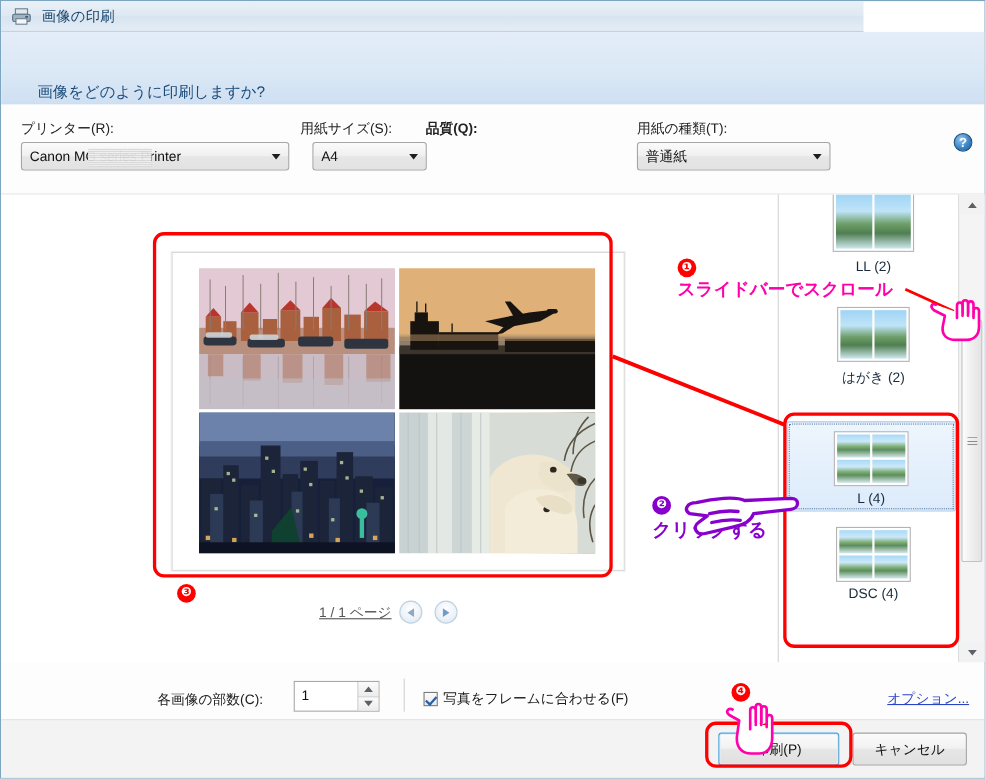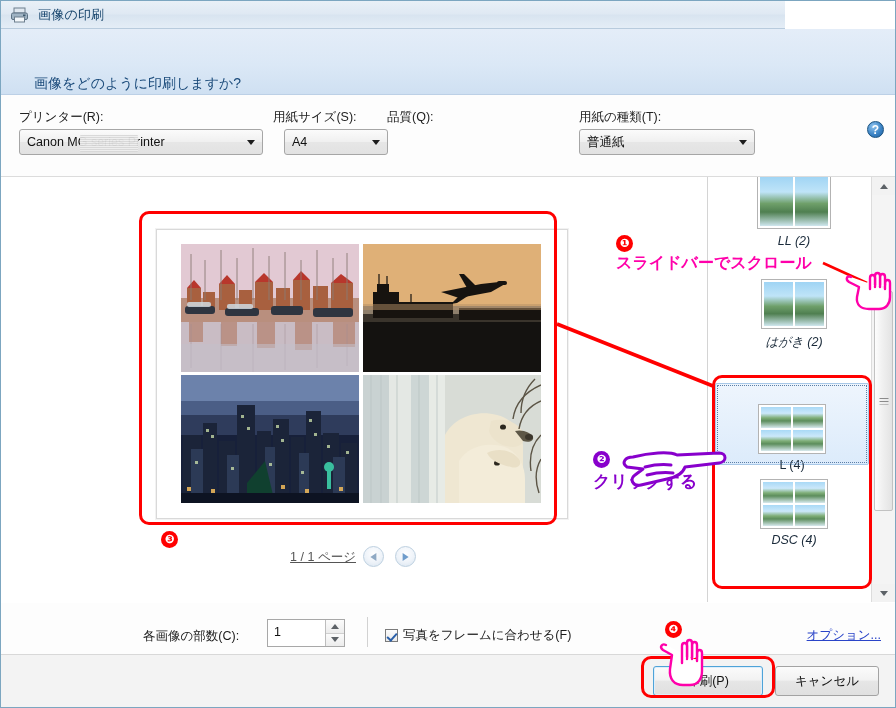--- a/index.html
+++ b/index.html
@@ -99,21 +99,21 @@
     display: inline-block; width: 21px; height: 21px; border-radius: 50%; vertical-align: middle;
     background: radial-gradient(circle at 50% 35%, #fefeff 0%, #eef3f9 55%, #d7e3ef 100%);
     border: 1px solid #bdd0e0; margin: 0 3px; position: relative;
   }
   .navbtn i { position: absolute; left: 50%; top: 50%; width: 0; height: 0; }
   .navbtn.prev i { transform: translate(-60%,-50%); border-top: 4.5px solid transparent; border-bottom: 4.5px solid transparent; border-right: 6px solid #8fa9c4; }
   .navbtn.next i { transform: translate(-40%,-50%); border-top: 4.5px solid transparent; border-bottom: 4.5px solid transparent; border-left: 6px solid #6f9ccb; }
 
   
   .thumbpane { position: absolute; left: 708px; top: 0; width: 186px; height: 425px; background: #fff; overflow: hidden; }
-  .thumbitem { position: absolute; left: 10px; width: 146px; text-align: center; font-style: italic; }
+  .thumbitem { position: absolute; left: 10px; width: 146px; text-align: center; }
   .thumbcard { display: inline-block; border: 1px solid #b3b3b3; background: #fff; padding: 2px; }
   .tgrid { display: grid; gap: 2px; }
   .tcell { background: linear-gradient(to bottom,#9fd4f4 0%, #bfe4f8 32%, #6fa06a 55%, #4f7f50 72%, #cfe7ef 100%); }
   .tcell.land { background: linear-gradient(to bottom,#a9d9f6 0%,#cbe8fa 30%,#7fae77 52%,#5c8d5c 66%,#d7e9ee 100%); }
   .thumblabel { display: block; font-size: 12.5px; color: #1a2a3a; margin-top: 4px; }
   .thumbsel {
     position: absolute; left: 6px; width: 154px;
     background: linear-gradient(to bottom,#eef5fd 0%, #dcebfb 100%);
     border: 1px solid #a8c8e8; outline: 1px dotted #5b7ea6; outline-offset: -3px;
     border-radius: 2px;
@@ -201,21 +201,21 @@
     </div>
 
     <div class="fieldlabel" style="left:272px;top:14px;">用紙サイズ(S):</div>
     <div class="combo" style="left:283px;top:34px;width:104px;">
       <span class="cv">A4</span>
       <span class="arrow">
           <i class="tri-down"></i>
         </span>
     </div>
 
-    <div class="fieldlabel" style="left:386px;top:14px;">品質(Q):</div>
+    <div class="fieldlabel" style="left:386px;top:14px;font-weight:bold;">品質(Q):</div>
 
     <div class="fieldlabel" style="left:578px;top:14px;">用紙の種類(T):</div>
     <div class="combo" style="left:578px;top:34px;width:176px;">
       <span class="cv">普通紙</span>
       <span class="arrow">
           <i class="tri-down"></i>
         </span>
     </div>
   </div>
 
@@ -438,21 +438,21 @@
         <span class="thumbcard">
           <span class="tgrid" style="grid-template-columns:1fr 1fr;width:60px;height:44px;">
             <span class="tcell"></span>
               <span class="tcell"></span>
           </span>
         </span>
         <span class="thumblabel">はがき (2)</span>
       </div>
 
       <div class="thumbsel" style="top:206px;height:82px;">
-        <div style="text-align:center;padding-top:20px;">
+        <div style="text-align:center;padding-top:8px;">
           <span class="thumbcard">
             <span class="tgrid" style="grid-template-columns:1fr 1fr;grid-template-rows:1fr 1fr;width:62px;height:44px;">
               <span class="tcell land"></span>
                 <span class="tcell land"></span>
               <span class="tcell land"></span>
                 <span class="tcell land"></span>
             </span>
           </span>
           <span class="thumblabel">L (4)</span>
         </div>

